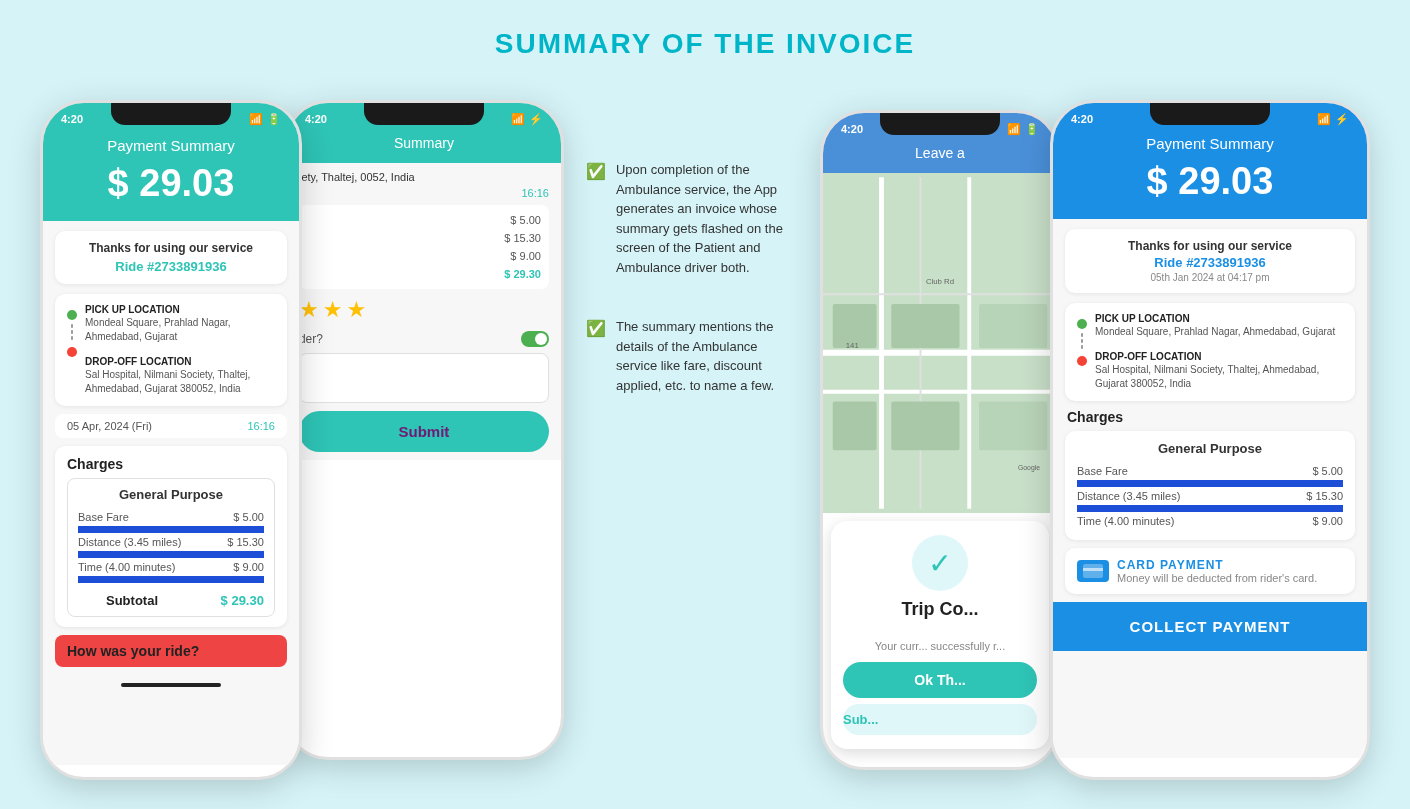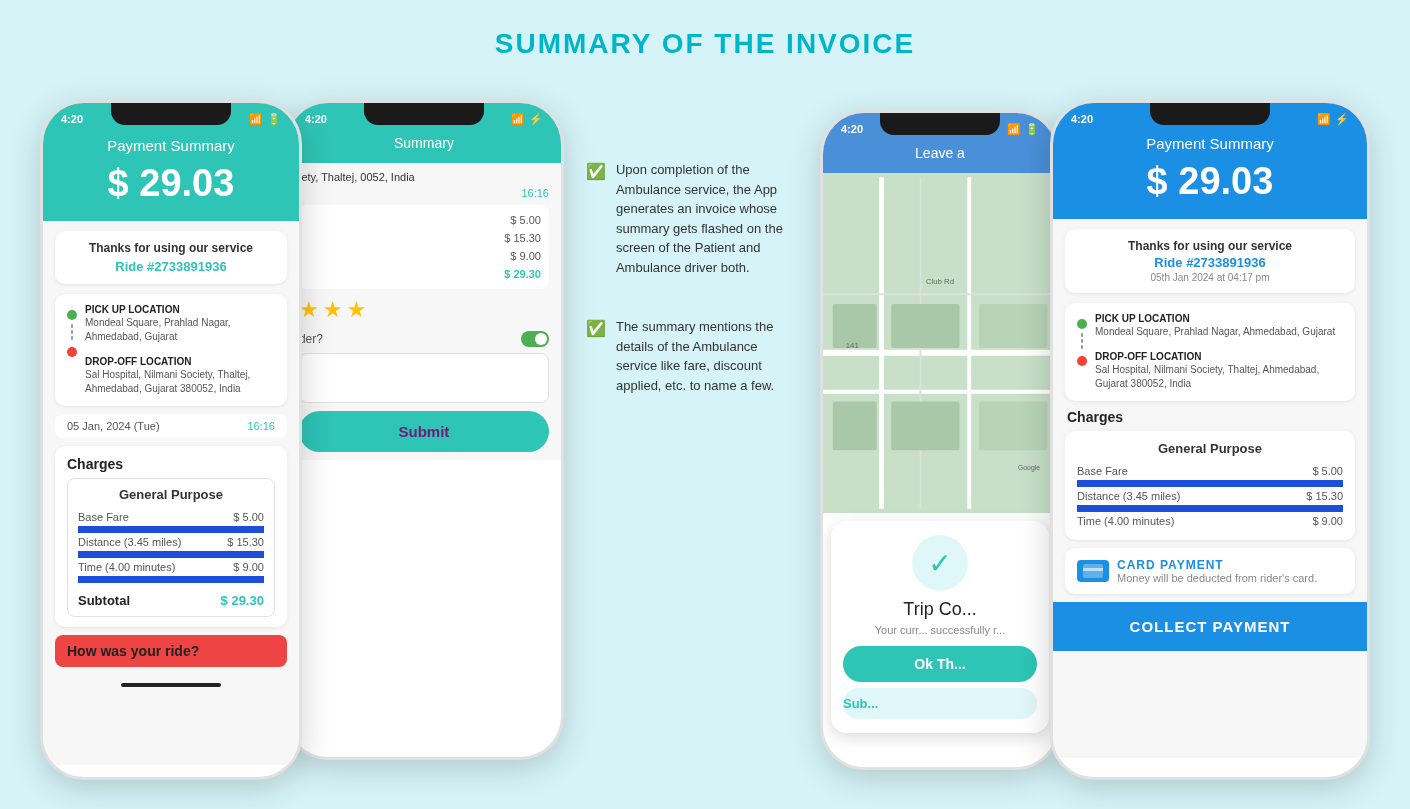--- a/index.html
+++ b/index.html
@@ -215,20 +215,21 @@
     }
     .charge-row:last-child { border-bottom: none; }
     .subtotal-row {
       display: flex;
       justify-content: space-between;
       font-size: 13px;
       font-weight: 700;
       color: #222;
       padding: 6px 0 0 0;
       margin-top: 4px;
+      margin-left: 28px;
     }
     .subtotal-amount { color: #2ec4b6; }
     .how-was-section {
       padding: 8px 12px;
       font-size: 14px;
       font-weight: 700;
       color: #222;
       background: #ef4444;
       margin: 0 12px 8px 12px;
       border-radius: 8px;
@@ -432,24 +433,24 @@
       background: #e0f7fa;
       display: flex;
       align-items: center;
       justify-content: center;
       margin: 0 auto 8px;
       font-size: 28px;
       color: #2ec4b6;
     }
     .trip-complete-title {
       font-size: 18px;
-      font-weight: 400;
+      font-weight: 700;
       color: #222;
       text-align: center;
-      margin-bottom: 4px;
+      margin-bottom: 20px;
     }
     .trip-complete-desc {
       font-size: 11px;
       color: #888;
       text-align: center;
       margin-bottom: 10px;
     }
     .ok-btn {
       background: #2ec4b6;
       color: #fff;
@@ -652,21 +653,21 @@
             </div>
             <div>
               <div class="location-label">DROP-OFF LOCATION</div>
               <div class="location-address">Sal Hospital, Nilmani Society, Thaltej,
 Ahmedabad, Gujarat 380052, India</div>
             </div>
           </div>
         </div>
       </div>
       <div class="date-time-row">
-        <span>05 Jan, 2024 (Tue)</span>
+        <span>05 Apr, 2024 (Fri)</span>
         <span style="color:#2ec4b6;">16:16</span>
       </div>
       <div class="charges-section">
         <div class="charges-title">Charges</div>
         <div class="general-purpose-box">
           <div class="general-purpose-title">General Purpose</div>
           <div class="charge-row">
             <span>Base Fare</span>
             <span>$ 5.00</span>
           </div>

